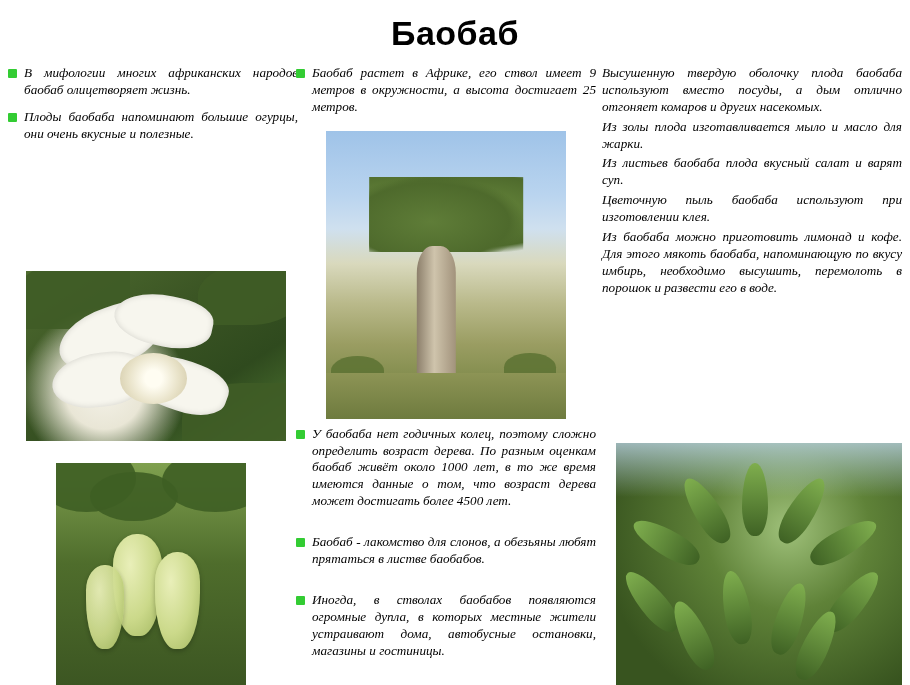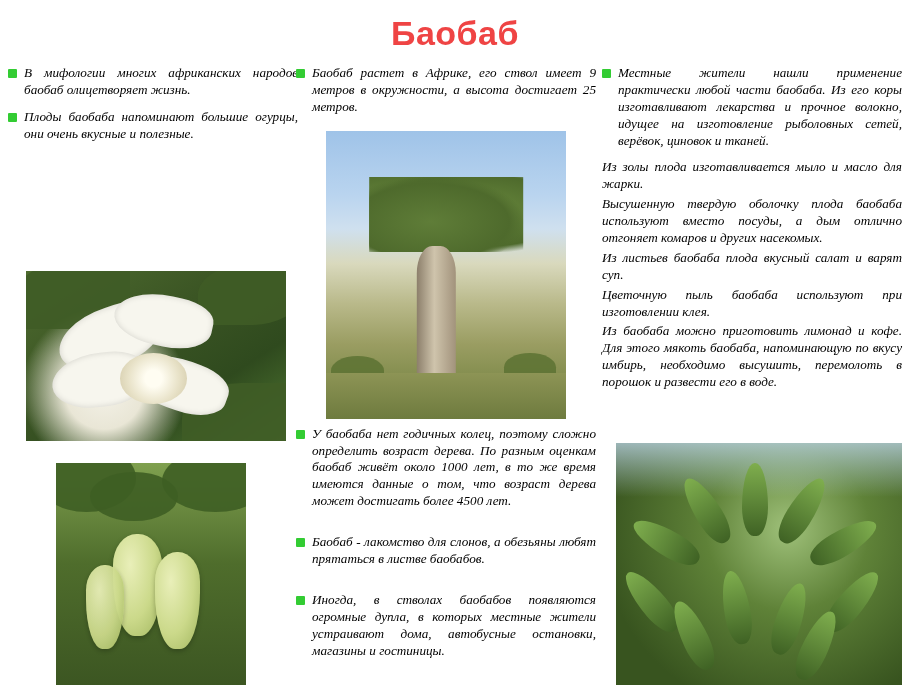--- a/index.html
+++ b/index.html
@@ -22,21 +22,21 @@
   }
   .title {
     position: absolute;
     top: 14px;
     left: 0;
     width: 910px;
     text-align: center;
     font-family: "Liberation Sans", sans-serif;
     font-weight: bold;
     font-size: 34px;
-    color: #ef4444;
+    color: #000000;
     letter-spacing: 0.5px;
   }
   .col {
     position: absolute;
     top: 3px;
     font-style: italic;
   }
   .col-left  { left: 8px;   width: 290px; }
   .col-mid   { left: 296px; width: 300px; }
   .col-right { left: 602px; width: 300px; }
@@ -236,24 +236,23 @@
     <div class="bullet-item">У баобаба нет годичных колец, поэтому сложно определить возраст дерева. По разным оценкам баобаб живёт около 1000 лет, в то же время имеются данные о том, что возраст дерева может достигать более  4500 лет.</div>
     <div style="height:14px"></div>
     <div class="bullet-item">Баобаб - лакомство для слонов, а обезьяны любят прятаться в листве баобабов.</div>
     <div style="height:14px"></div>
     <div class="bullet-item">Иногда, в стволах баобабов появляются огромные дупла, в которых местные жители устраивают дома, автобусные остановки, магазины и гостиницы.</div>
   </div>
 
   <div class="col col-right">
     <div style="height:62px"></div>
 
-    <div class="bullet-item">Местные жители нашли применение практически любой части баобаба. Из его коры изготавливают лекарства и прочное волокно, идущее на изготовление рыболовных сетей, верёвок, циновок и тканей.</div>
-
+
+    <div class="plain-item">Высушенную твердую оболочку плода баобаба используют вместо посуды, а дым отлично отгоняет комаров и других насекомых.</div>
     <div class="plain-item">Из золы плода изготавливается мыло и масло для жарки.</div>
-    <div class="plain-item">Высушенную твердую оболочку плода баобаба используют вместо посуды, а дым отлично отгоняет комаров и других насекомых.</div>
     <div class="plain-item">Из листьев баобаба плода вкусный салат и варят суп.</div>
     <div class="plain-item">Цветочную пыль баобаба используют при изготовлении клея.</div>
     <div class="plain-item">Из баобаба можно приготовить лимонад и кофе. Для этого мякоть баобаба, напоминающую по вкусу имбирь, необходимо высушить, перемолоть в порошок и развести его в воде.</div>
 
     <div class="photo photo-leaves" style="position:absolute; left:14px; top:440px; width:286px; height:245px;">
       <div class="sky"></div>
       <div class="leaflet" style="left:44%; top:8%;  transform:rotate(0deg);"></div>
       <div class="leaflet" style="left:34%; top:10%; transform:rotate(-32deg);"></div>
       <div class="leaflet" style="left:54%; top:10%; transform:rotate(32deg);"></div>
       <div class="leaflet" style="left:24%; top:18%; transform:rotate(-60deg);"></div>

